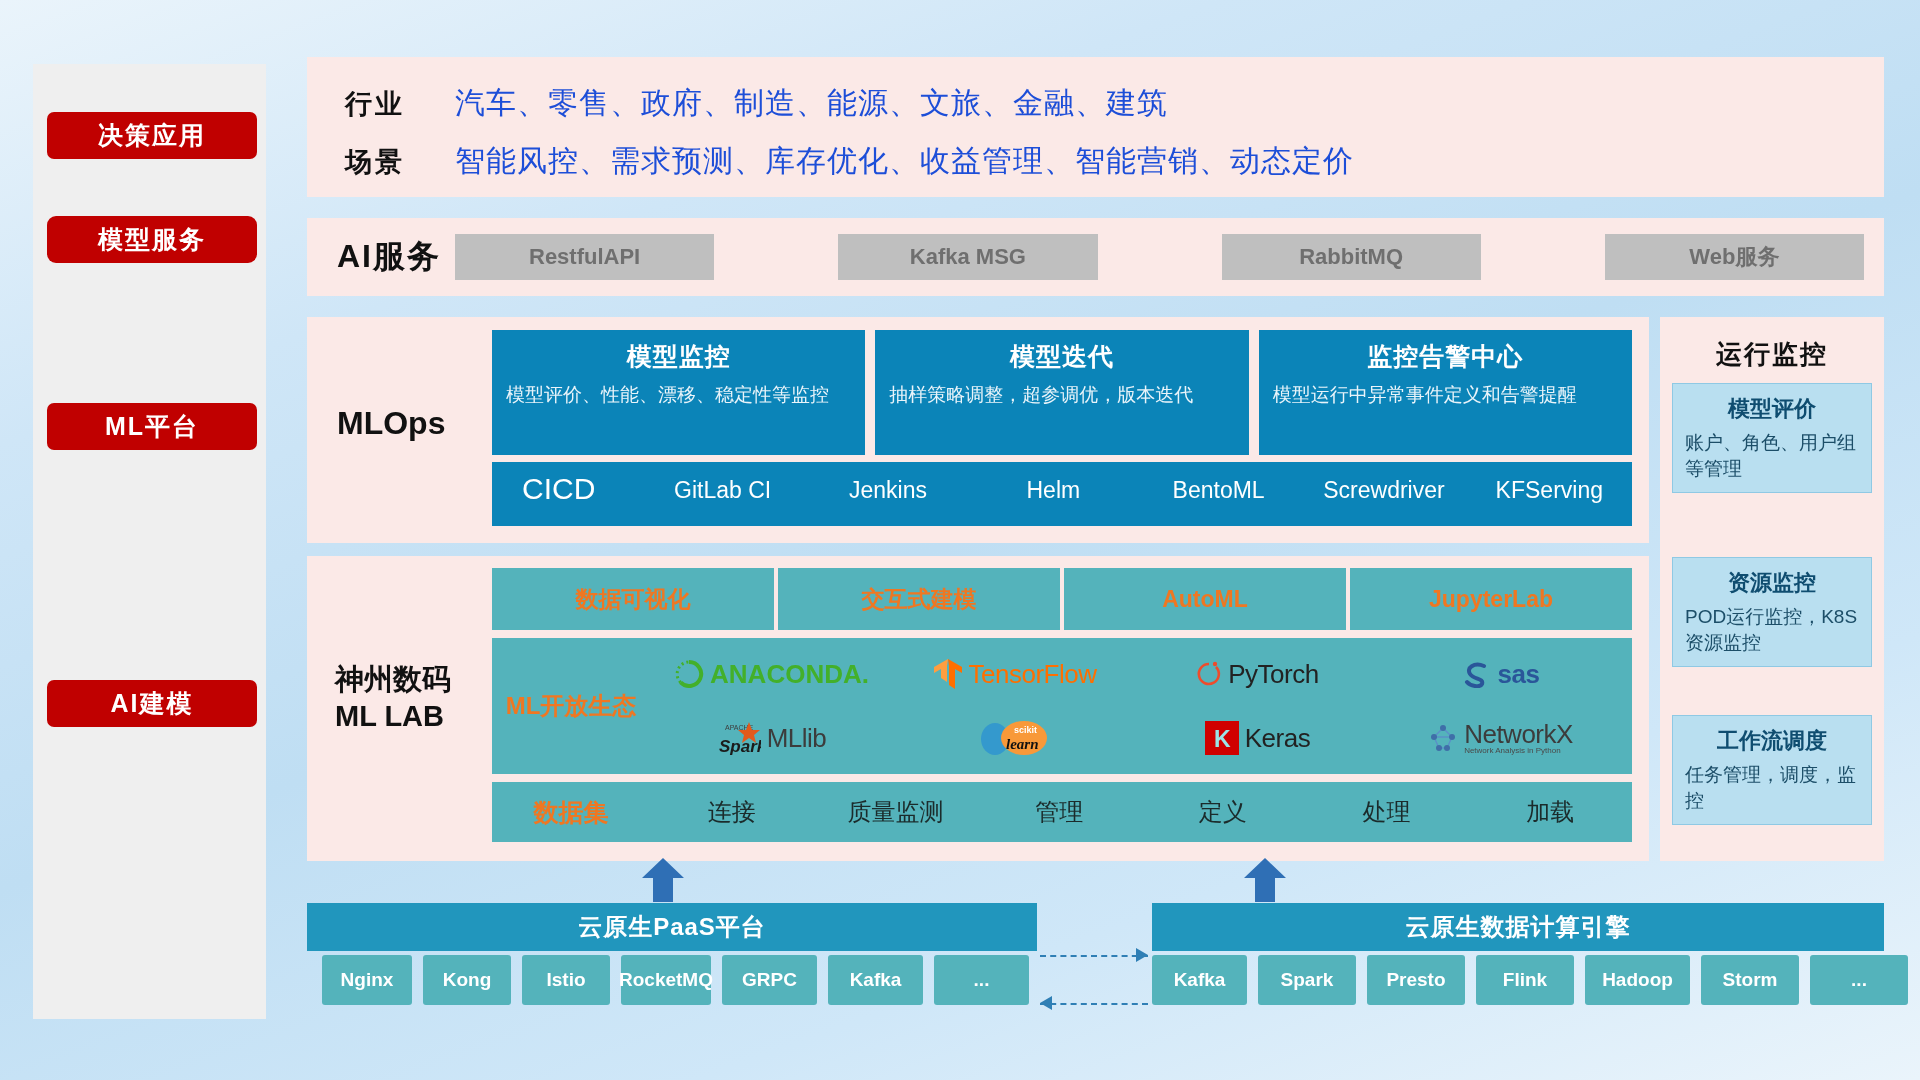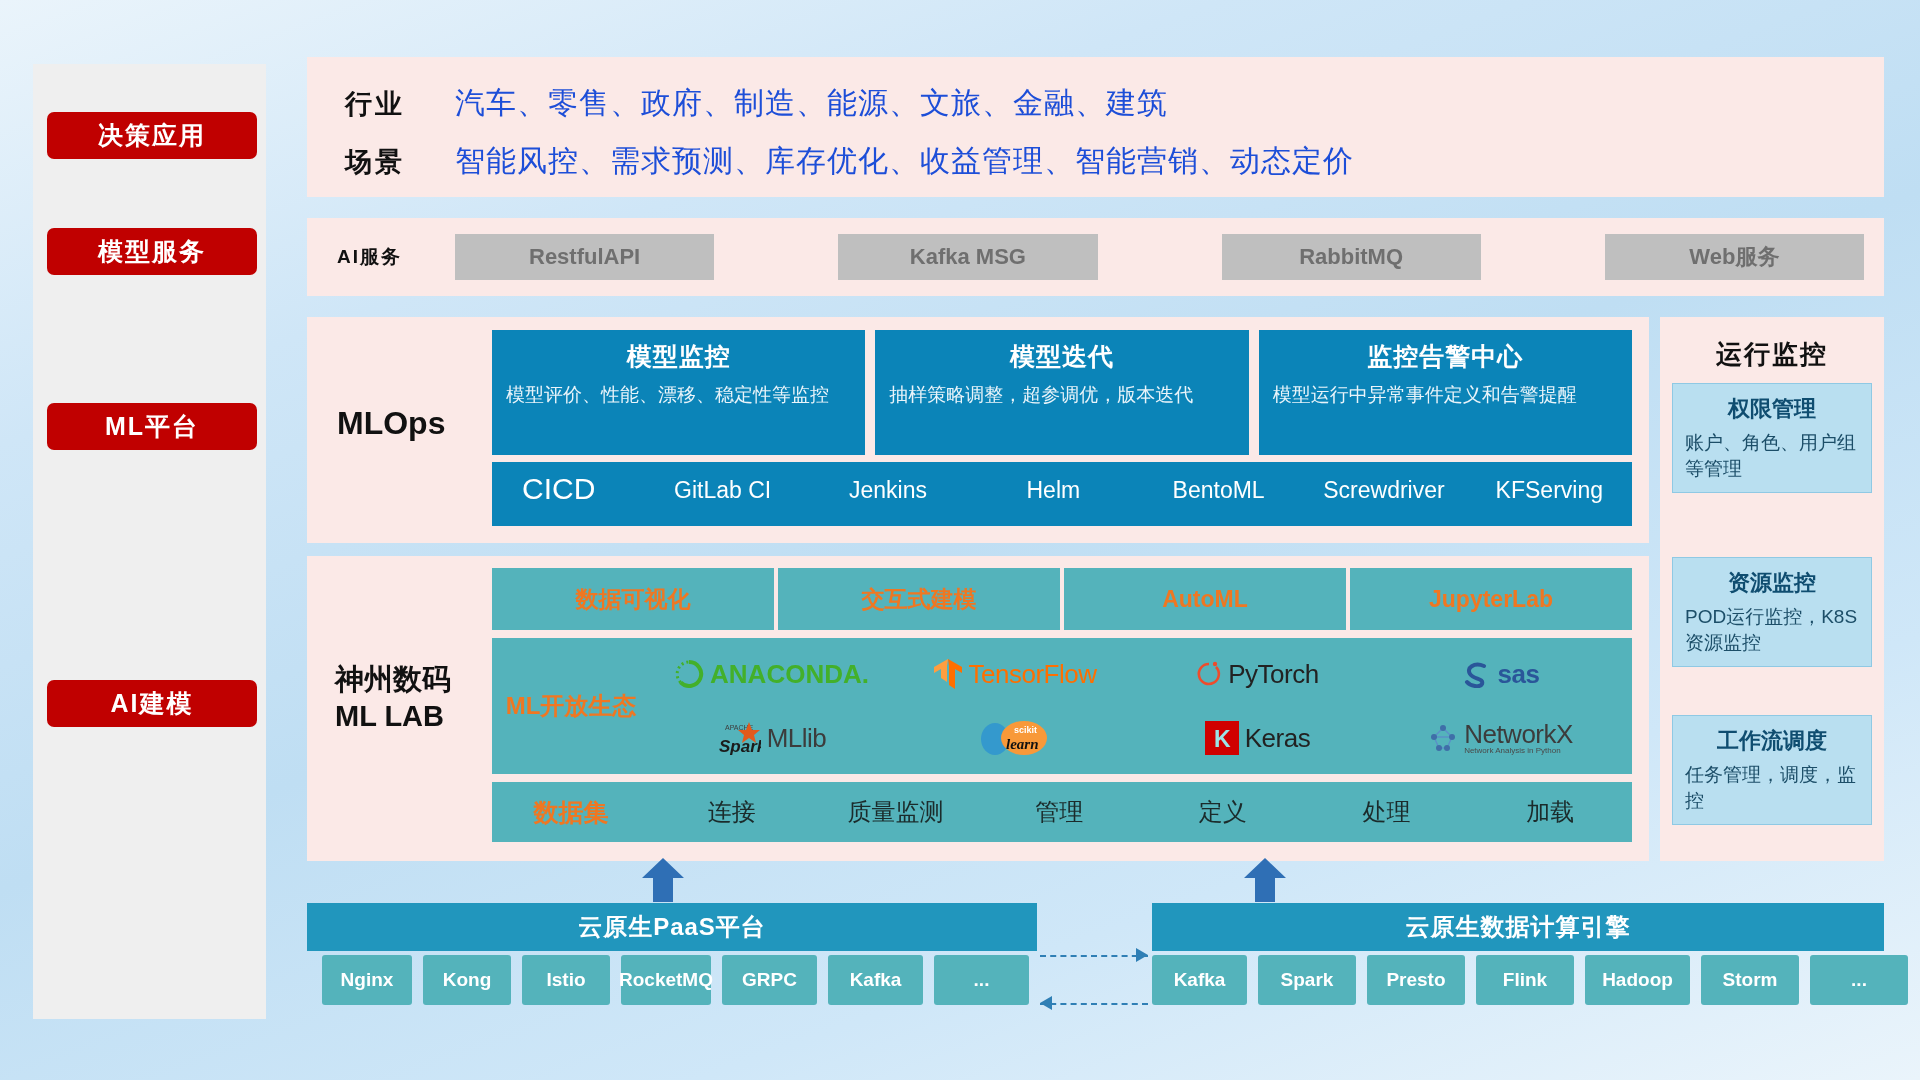--- a/index.html
+++ b/index.html
@@ -16,40 +16,40 @@
     position:absolute; left:33px; top:64px; width:233px; height:955px;
     background:#efefef;
   }
   .layer-tag {
     position:absolute; left:47px; width:210px; height:47px;
     background:#c00000; border-radius:7px;
     color:#fff; font-weight:bold; font-size:25px;
     display:flex; align-items:center; justify-content:center;
     letter-spacing:2px;
   }
-  .lt0 { top:112px; } .lt1 { top:228px; } .lt2 { top:403px; }
+  .lt0 { top:112px; } .lt1 { top:216px;border-radius:9px; } .lt2 { top:403px; }
   .lt3 { top:680px; } .lt4 { top:943px; }
 
   
   .band { position:absolute; background:#fbe9e7; }
 
   
   .band-top { left:307px; top:57px; width:1577px; height:140px; }
   .kv { position:absolute; display:flex; align-items:center; }
   .kv .k {
     font-weight:bold; font-size:27px; color:#111; width:110px;
     letter-spacing:3px;
   }
   .kv .v { font-size:30px; color:#1d4ed8; letter-spacing:1px; white-space:nowrap; }
   .kv-0 { left:38px; top:26px; }
   .kv-1 { left:38px; top:84px; }
 
   
   .band-svc { left:307px; top:218px; width:1577px; height:78px; display:flex; align-items:center; }
-  .svc-label { width:148px; text-align:left; padding-left:30px; font-weight:bold; font-size:19px; color:#111; letter-spacing:2px; }
+  .svc-label { width:148px; text-align:left; padding-left:30px; font-weight:bold; font-size:32px; color:#111; letter-spacing:2px; }
   .svc-items { flex:1; display:flex; gap:124px; padding-right:20px; }
   .svc-chip {
     flex:1; height:46px; background:#bfbfbf; color:#6f6f6f;
     font-size:22px; font-weight:bold; display:flex; align-items:center; justify-content:center;
   }
 
   
   .band-ml { left:307px; top:317px; width:1342px; height:226px; }
   .ml-label { position:absolute; left:30px; top:88px; font-size:32px; font-weight:bold; color:#111; }
   .mlops-row { position:absolute; left:185px; top:13px; width:1140px; height:125px; display:flex; gap:10px; }
@@ -311,21 +311,21 @@
         <div class="ds-item">定义</div>
         <div class="ds-item">处理</div>
         <div class="ds-item">加载</div>
       </div>
     </div>
   </div>
 
   <div class="mon-col">
     <div class="mon-title">运行监控</div>
     <div class="mon-card mc0">
-      <h5>权限管理</h5>
+      <h5>模型评价</h5>
       <p>账户、角色、用户组等管理</p>
     </div>
     <div class="mon-card mc1">
       <h5>资源监控</h5>
       <p>POD运行监控，K8S资源监控</p>
     </div>
     <div class="mon-card mc2">
       <h5>工作流调度</h5>
       <p>任务管理，调度，监控</p>
     </div>

